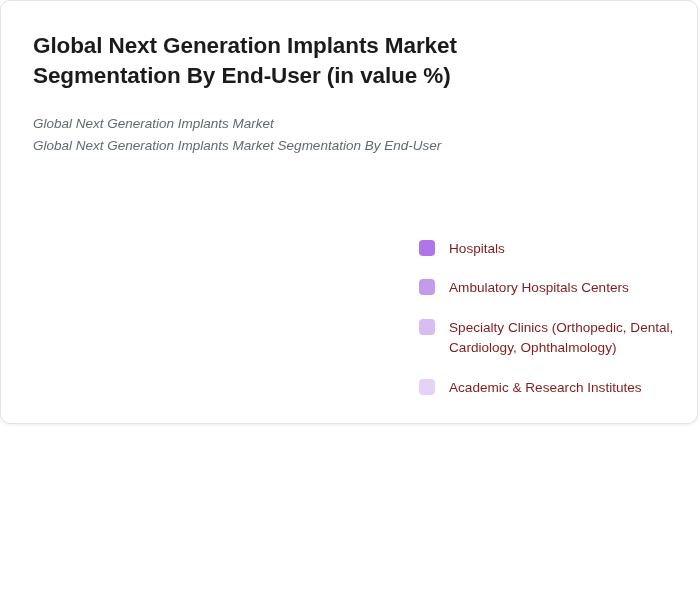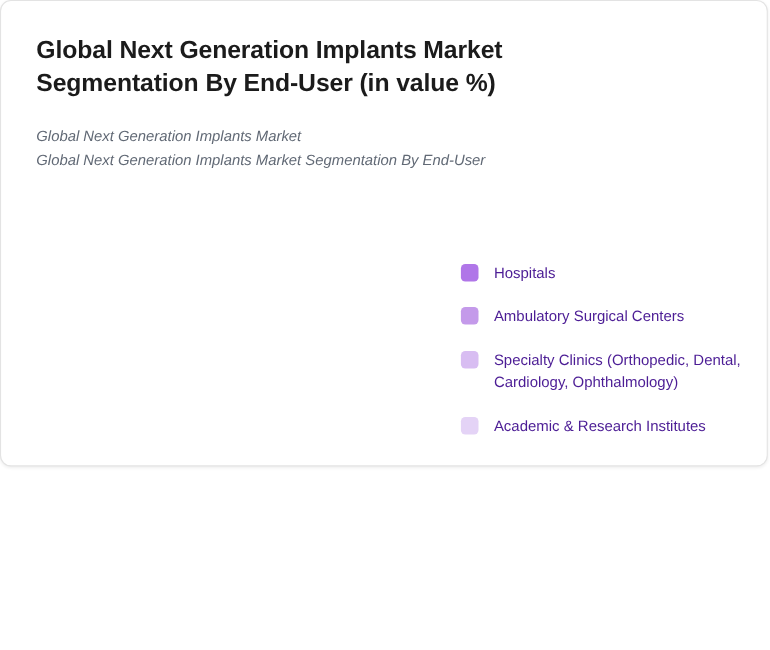--- a/index.html
+++ b/index.html
@@ -92,21 +92,21 @@
   .legend-swatch {
     flex: 0 0 auto;
     width: 16px;
     height: 16px;
     border-radius: 4px;
     margin-right: 14px;
     margin-top: 1px;
   }
   .legend-label {
     font-size: 13.6px;
-    color: #4c1d95;
+    color: #7f1d1d;
     line-height: 1.5;
   }
   .divider {
     position: absolute;
     left: 32px;
     top: 507px;
     width: 634px;
     height: 1px;
     background: #e3e3e3;
   }
@@ -164,21 +164,21 @@
   <div class="chart-area">
 
 
     <div class="legend" id="legend">
         <div class="legend-item">
           <span class="legend-swatch" style="background: rgb(176, 118, 232);"></span>
           <span class="legend-label">Hospitals</span>
         </div>
         <div class="legend-item">
           <span class="legend-swatch" style="background: rgb(196, 154, 234);"></span>
-          <span class="legend-label">Ambulatory Surgical Centers</span>
+          <span class="legend-label">Ambulatory Hospitals Centers</span>
         </div>
         <div class="legend-item">
           <span class="legend-swatch" style="background: rgb(216, 189, 242);"></span>
           <span class="legend-label">Specialty Clinics (Orthopedic, Dental, Cardiology, Ophthalmology)</span>
         </div>
         <div class="legend-item">
           <span class="legend-swatch" style="background: rgb(228, 211, 246);"></span>
           <span class="legend-label">Academic &amp; Research Institutes</span>
         </div>
       </div>

